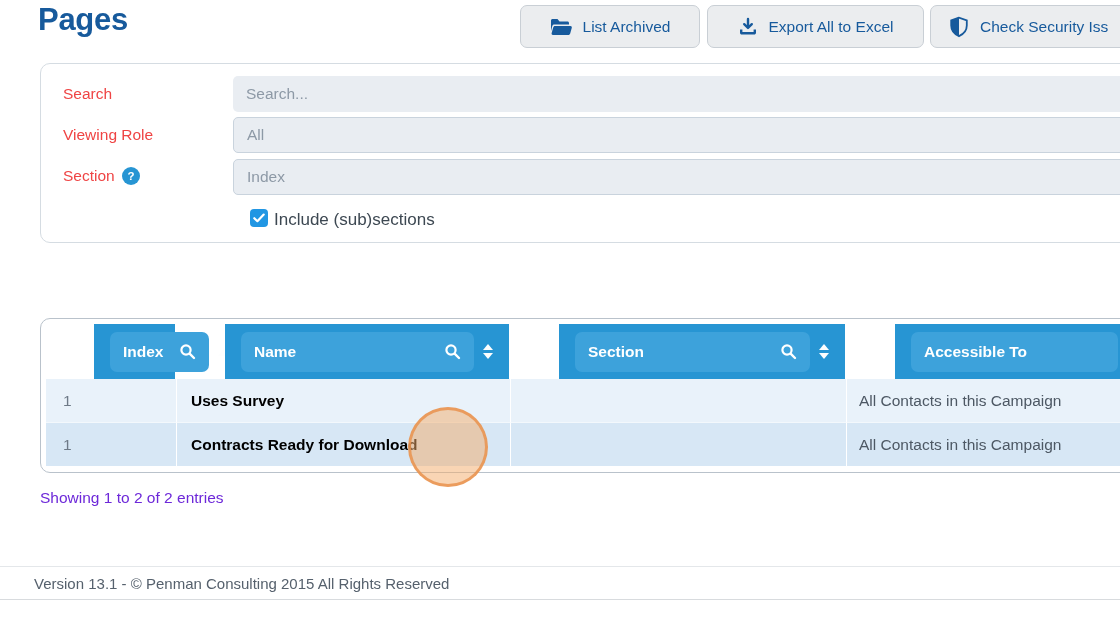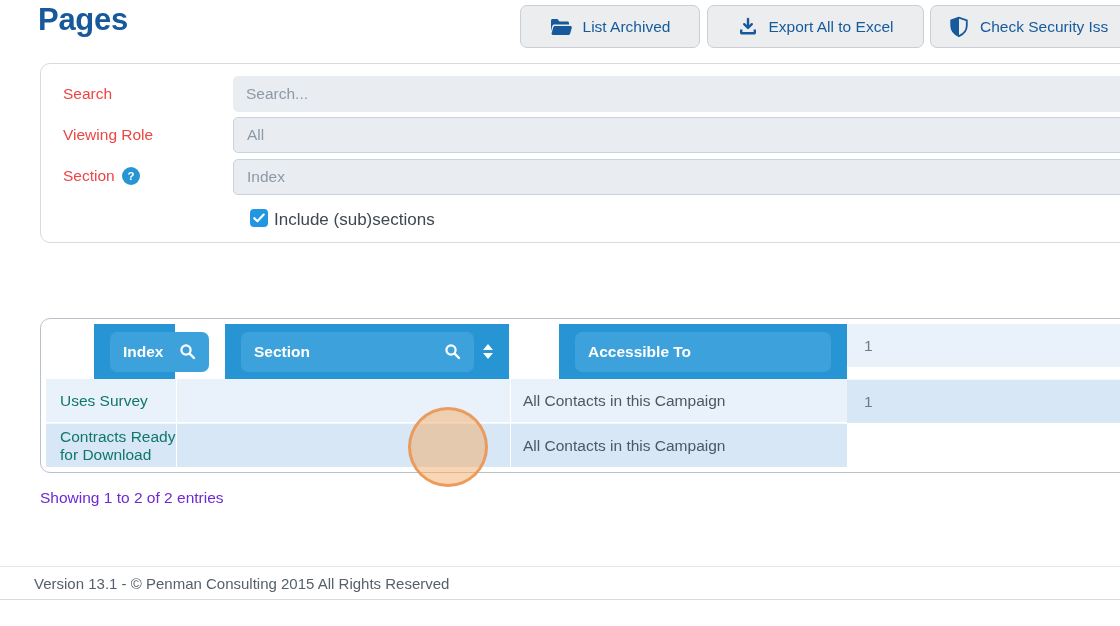--- a/index.html
+++ b/index.html
@@ -71,21 +71,21 @@
   .tri-dn.sm{width:0;height:0;border-left:5px solid transparent;border-right:5px solid transparent;border-top:6px solid #fdfefe;}
   .td{
     display:flex;align-items:center;font-size:15.5px;box-sizing:border-box;
     border-right:1px solid #fff;height:43px;
   }
   .row2 .td{height:44px;border-top:1px solid #f3f8fc;}
   .row1 .td{background:#e9f2fa;}
   .row2 .td{background:#d7e7f5;}
   .td.last{border-right:none;}
   .td-index{padding-left:17px;color:#6e7a87;}
-  .td-name{padding-left:14px;color:#0f766e;font-weight:400;cursor:pointer;}
+  .td-name{padding-left:14px;color:#000000;font-weight:700;cursor:pointer;}
   .td-acc{padding-left:12px;color:#4d5864;}
   
   .summary{position:absolute;left:40px;top:489px;font-size:15.5px;color:#6d28d9;}
   .footer{
     position:absolute;left:0;top:566px;width:1120px;height:34px;box-sizing:border-box;
     border-top:1px solid #e4e7ea;border-bottom:1px solid #d8dbde;
     display:flex;align-items:center;padding-left:34px;
     font-size:15px;color:#56616d;background:#fff;
   }
   .click-indicator{
@@ -173,20 +173,35 @@
               <circle cx="7" cy="7" r="4.6" fill="none" stroke="#fff" stroke-width="2.2"></circle>
               <line x1="10.6" y1="10.6" x2="15" y2="15" stroke="#fff" stroke-width="2.4" stroke-linecap="round"></line>
             </svg>
         </span>
       </div>
       <span class="sort">
           <span class="tri-up"></span>
         </span>
     </div>
 
+    <div class="th sep">
+      <div class="pill grow">
+        <span>Name</span>
+        <span style="display:flex;">
+          <svg width="17" height="17" viewBox="0 0 17 17">
+              <circle cx="7" cy="7" r="4.6" fill="none" stroke="#fff" stroke-width="2.2"></circle>
+              <line x1="10.6" y1="10.6" x2="15" y2="15" stroke="#fff" stroke-width="2.4" stroke-linecap="round"></line>
+            </svg>
+        </span>
+      </div>
+      <span class="sort">
+          <span class="tri-up sm"></span>
+          <span class="tri-dn sm"></span>
+        </span>
+    </div>
 
     <div class="th sep">
       <div class="pill grow">
         <span>Section</span>
         <span style="display:flex;">
           <svg width="17" height="17" viewBox="0 0 17 17">
               <circle cx="7" cy="7" r="4.6" fill="none" stroke="#fff" stroke-width="2.2"></circle>
               <line x1="10.6" y1="10.6" x2="15" y2="15" stroke="#fff" stroke-width="2.4" stroke-linecap="round"></line>
             </svg>
         </span>

